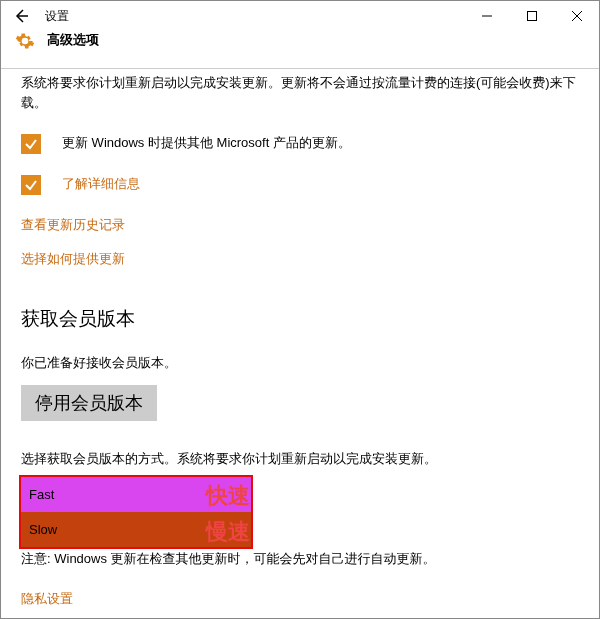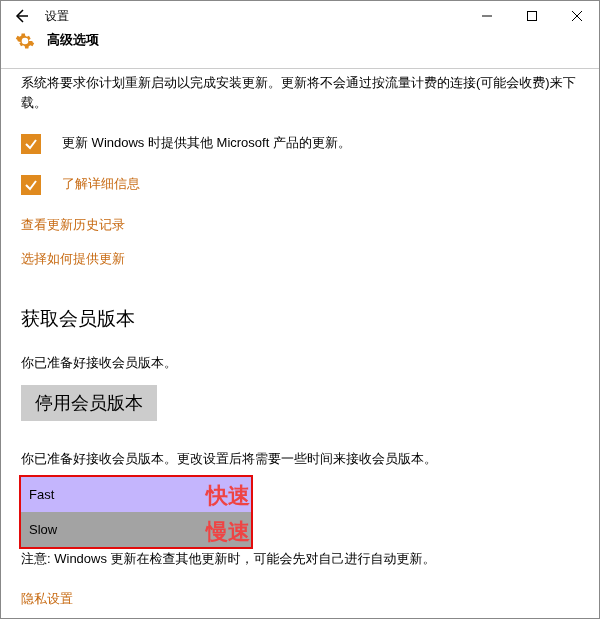--- a/index.html
+++ b/index.html
@@ -80,22 +80,22 @@
     border: 2px solid #e30b0b;
     pointer-events: none;
     z-index: 5;
   }
   .dropdown-list { width: 100%; }
   .dd-item {
     height: 35px; display: flex; align-items: center;
     padding-left: 8px; font-size: 13px;
     border: none;
   }
-  .dd-fast { background: #c4b5fd; }
-  .dd-slow { background: #a3a3a3; text-align: right; }
+  .dd-fast { background: #d946ef; }
+  .dd-slow { background: #c2410c; text-align: right; }
   .anno-fast, .anno-slow {
     position: absolute; font-size: 22px; font-weight: bold; color: #ef4444;
     left: 185px;
   }
   .anno-fast { top: 2px; }
   .anno-slow { top: 38px; }
   .note { margin-top: 2px; font-size: 13px; }
   .privacy-link { margin-top: 20px; }
 </style>
 </head>
@@ -160,21 +160,21 @@
     </div>
   </div>
 
   <div class="link-block"><span class="link">查看更新历史记录</span></div>
   <div class="link-block2"><span class="link">选择如何提供更新</span></div>
 
   <div class="heading">获取会员版本</div>
   <div class="status">你已准备好接收会员版本。</div>
   <button class="btn-disable">停用会员版本</button>
 
-  <div class="select-para">你已准备好接收会员版本。更改设置后将需要一些时间来接收会员版本。</div>
+  <div class="select-para">选择获取会员版本的方式。系统将要求你计划重新启动以完成安装更新。</div>
 
   <div class="dropdown-wrap">
     <div class="dropdown-redbox"></div>
     <div class="dropdown-list">
       <div class="dd-item dd-fast">Fast</div>
       <div class="dd-item dd-slow">Slow</div>
     </div>
     <div class="anno-fast">快速</div>
     <div class="anno-slow">慢速</div>
   </div>

